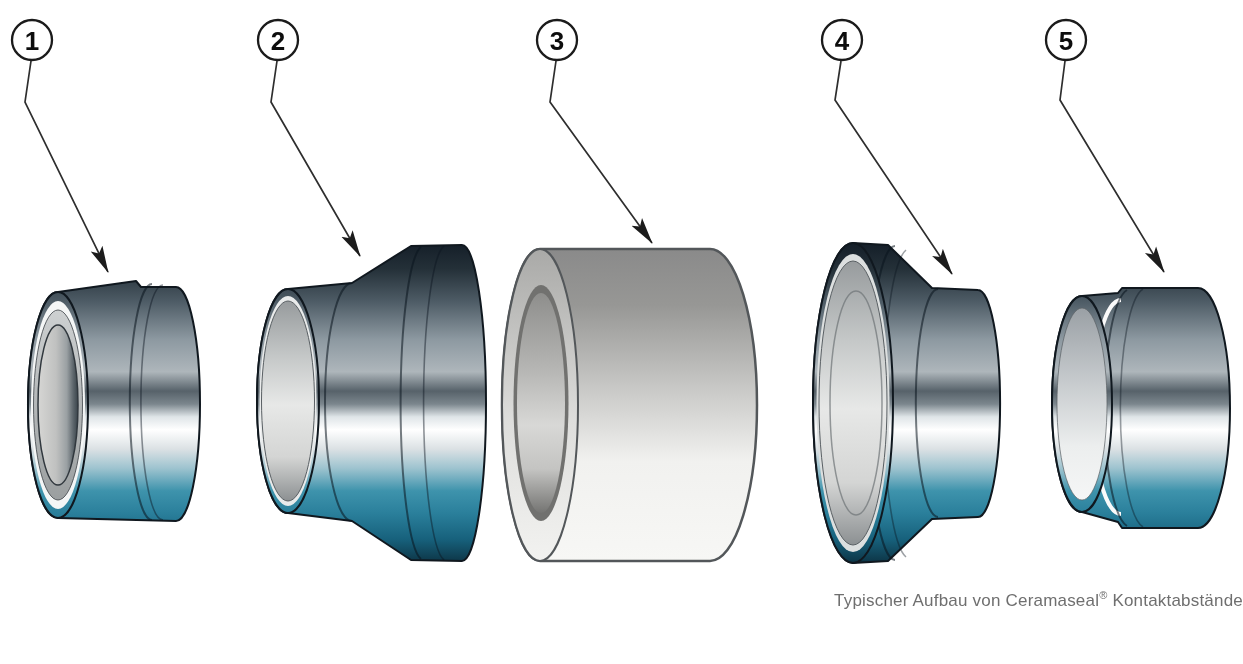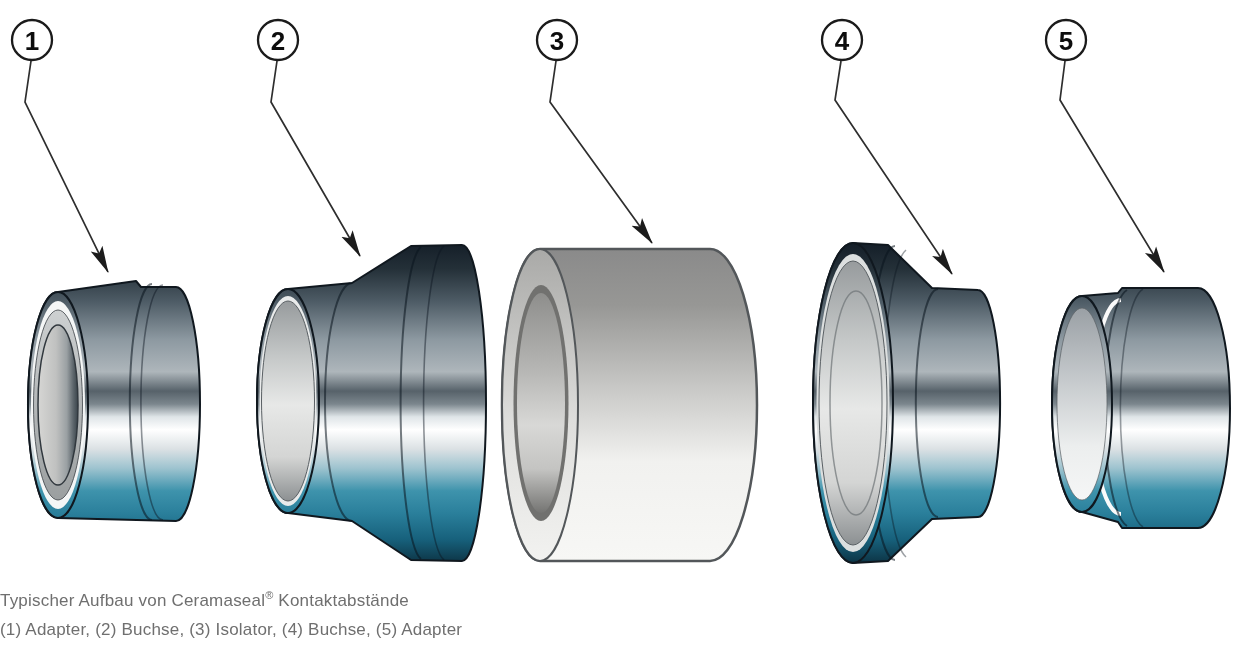--- a/index.html
+++ b/index.html
@@ -20,21 +20,21 @@
   .diagram-svg {
     position: absolute;
     left: 0;
     top: 0;
   }
   .caption {
     position: absolute;
     left: 0;
     top: 586px;
     width: 1243px;
-    text-align: left;
+    text-align: right;
     color: #6f6f6f;
     font-size: 17px;
     line-height: 29px;
     letter-spacing: 0.2px;
   }
   .caption sup {
     font-size: 11px;
     vertical-align: super;
     line-height: 0;
   }
@@ -193,16 +193,15 @@
         <circle cx="1066" cy="40" r="20" fill="#ffffff" stroke="#1b1b1b" stroke-width="2.3"></circle>
         <text class="callout-number" x="1066" y="49.5" text-anchor="middle">5</text>
       </g>
     </g>
   </svg>
 
   <div class="caption">
     <div>
       <span>Typischer Aufbau von Ceramaseal</span><sup>®</sup><span> Kontaktabstände</span>
     </div>
-    <div>(1) Adapter, (2) Buchse, (3) Isolator, (4) Buchse, (5) Adapter</div>
   </div>
 
 </div>
 
 </body></html>

